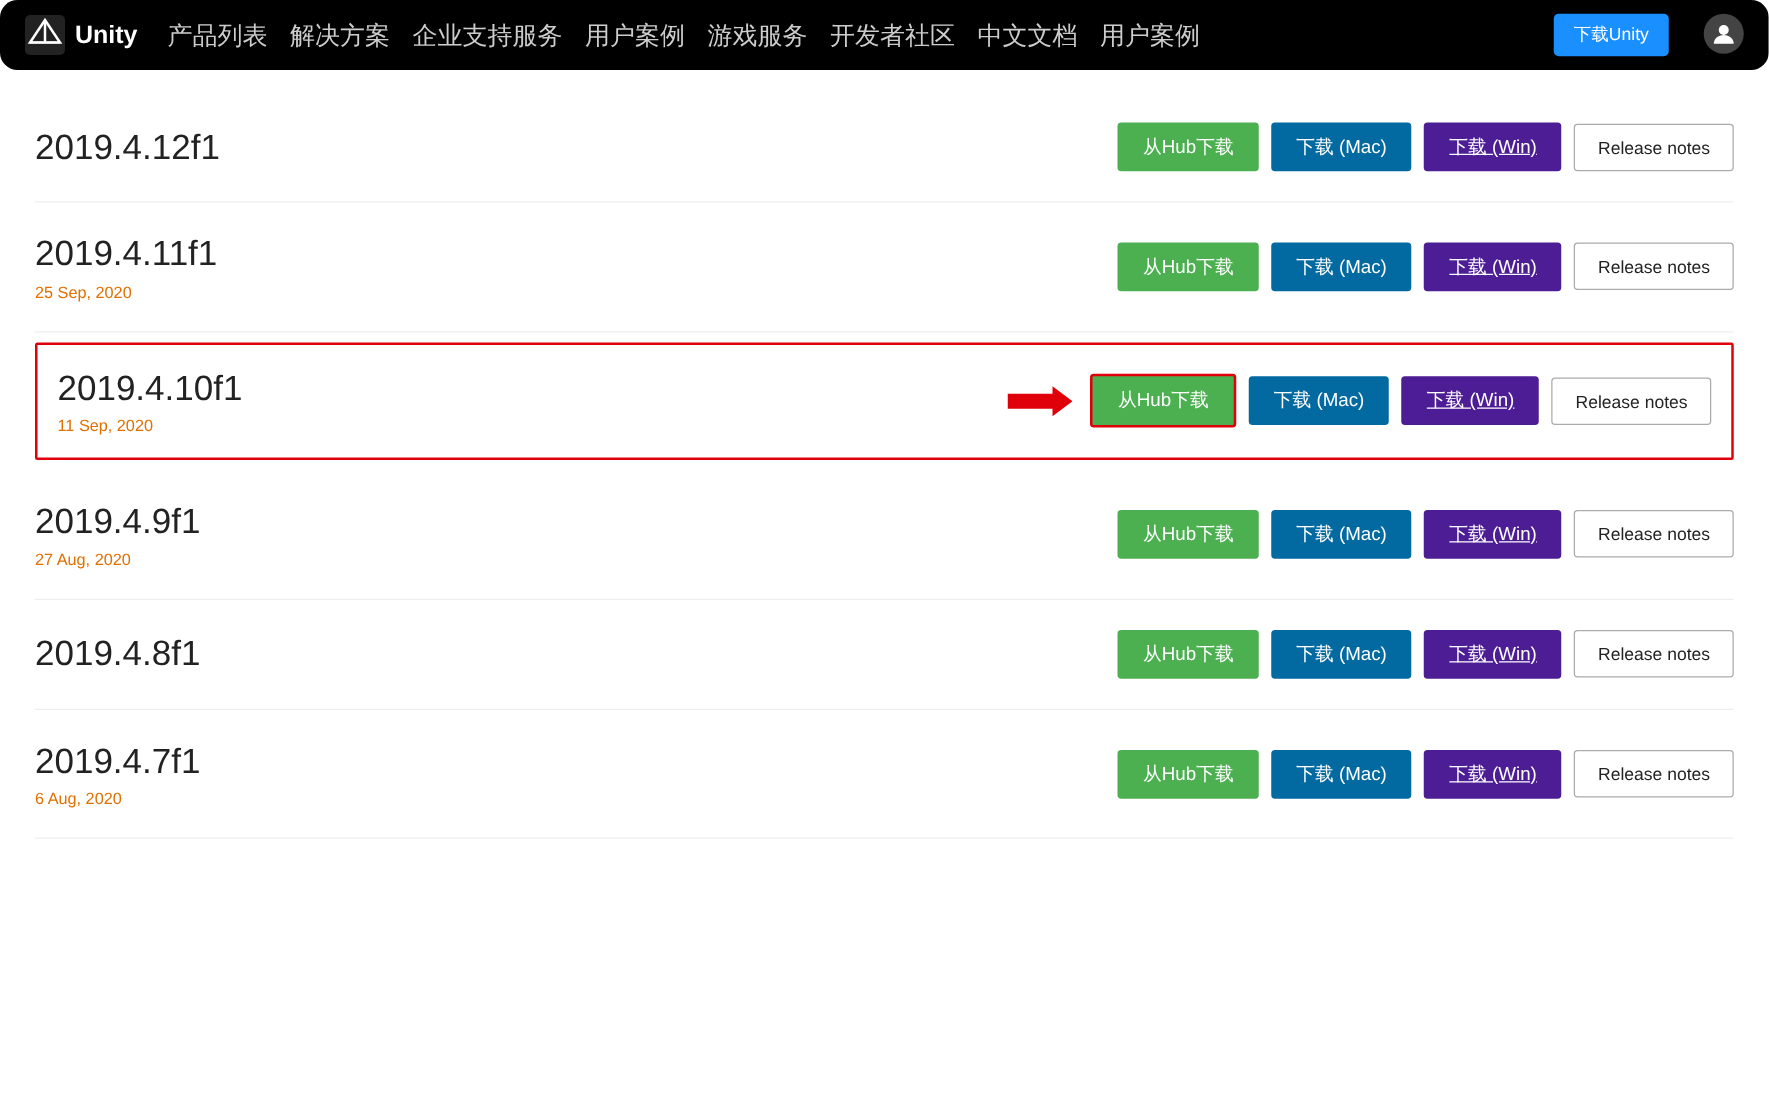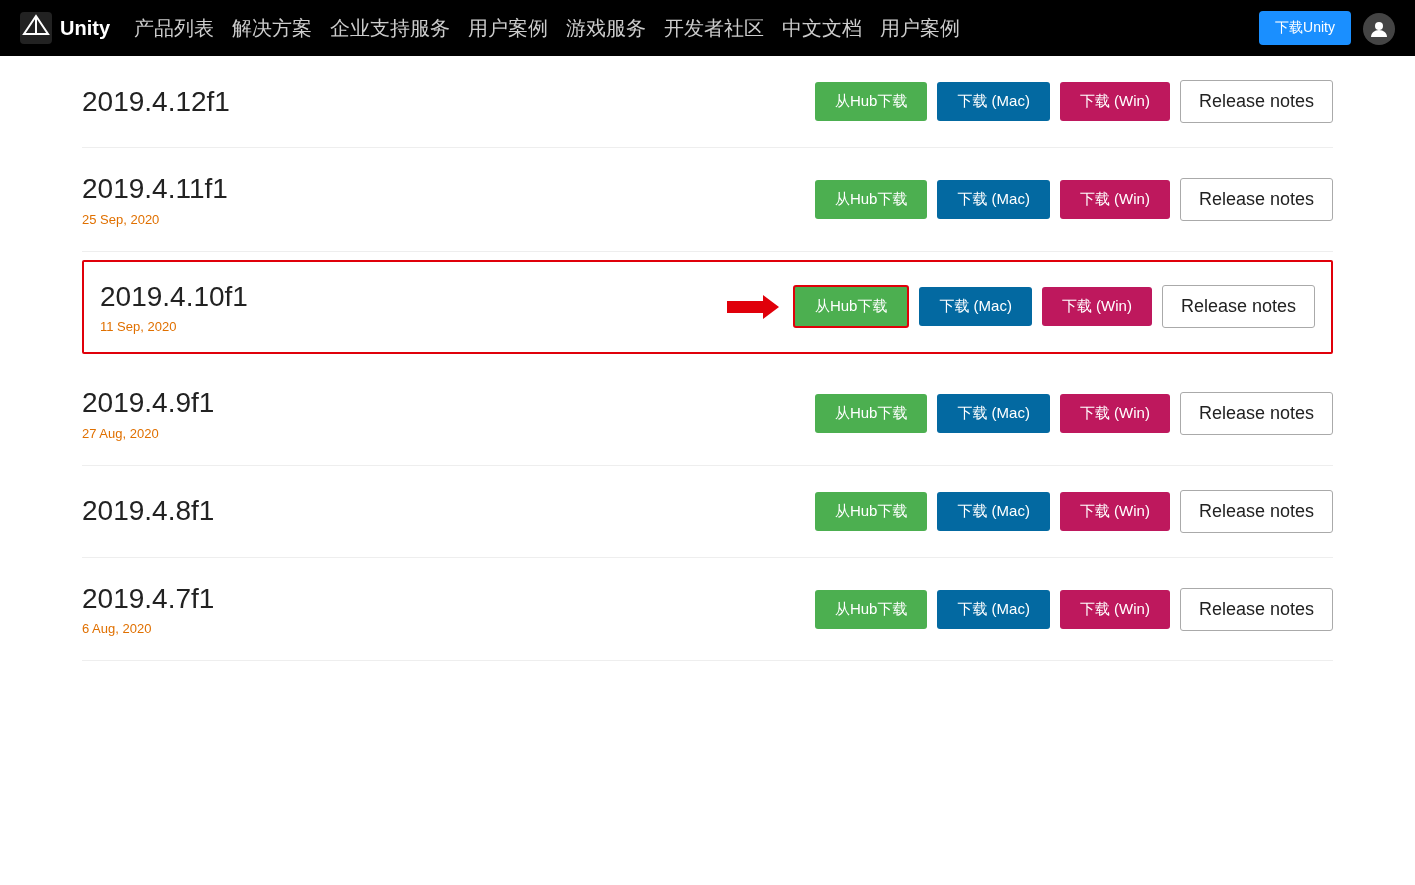--- a/index.html
+++ b/index.html
@@ -6,20 +6,21 @@
     body { font-family: "Microsoft YaHei", "PingFang SC", Arial, sans-serif; background: #fff; }
 
     
     nav {
       background: #000;
       display: flex;
       align-items: center;
       height: 56px;
       padding: 0 20px;
       gap: 24px;
+      border-radius: 14px;
     }
     .nav-logo {
       display: flex;
       align-items: center;
       gap: 8px;
       color: #fff;
       font-size: 20px;
       font-weight: bold;
       text-decoration: none;
     }
@@ -33,22 +34,22 @@
       flex: 1;
     }
     .nav-links a {
       color: #ccc;
       text-decoration: none;
       font-size: 20px;
       white-space: nowrap;
     }
     .nav-right {
       display: flex;
-      align-items: flex-end;
-      gap: 12px;
+      align-items: flex-start;
+      gap: 28px;
     }
     .btn-download-unity {
       background: #1a8fff;
       color: #fff;
       border: none;
       padding: 8px 16px;
       border-radius: 4px;
       font-size: 14px;
       cursor: pointer;
       white-space: nowrap;
@@ -61,23 +62,23 @@
       display: flex;
       align-items: center;
       justify-content: center;
       color: #fff;
       font-size: 18px;
       cursor: pointer;
     }
 
     
     .main {
-      padding: 0 82px;
+      padding: 0 28px;
       max-width: 1415px;
-      margin: 0 auto;
+      margin: 18px auto;
     }
 
     
     .release-row {
       display: flex;
       align-items: center;
       padding: 24px 0;
       border-bottom: 1px solid #eee;
       gap: 16px;
       position: relative;
@@ -125,35 +126,36 @@
       background: #0369a1;
       color: #fff;
       border: none;
       padding: 10px 20px;
       font-size: 15px;
       border-radius: 3px;
       cursor: pointer;
       white-space: nowrap;
     }
     .btn-win {
-      background: #be185d;
+      background: #4c1d95;
       color: #fff;
       border: none;
       padding: 10px 20px;
       font-size: 15px;
       border-radius: 3px;
       cursor: pointer;
       white-space: nowrap;
+      text-decoration: underline;
     }
     .btn-release-notes {
       background: #fff;
       color: #222;
       border: 1px solid #aaa;
       padding: 10px 18px;
-      font-size: 18px;
+      font-size: 14px;
       border-radius: 3px;
       cursor: pointer;
       white-space: nowrap;
     }
 
     
     .red-arrow {
       display: flex;
       align-items: center;
       margin-right: 4px;

